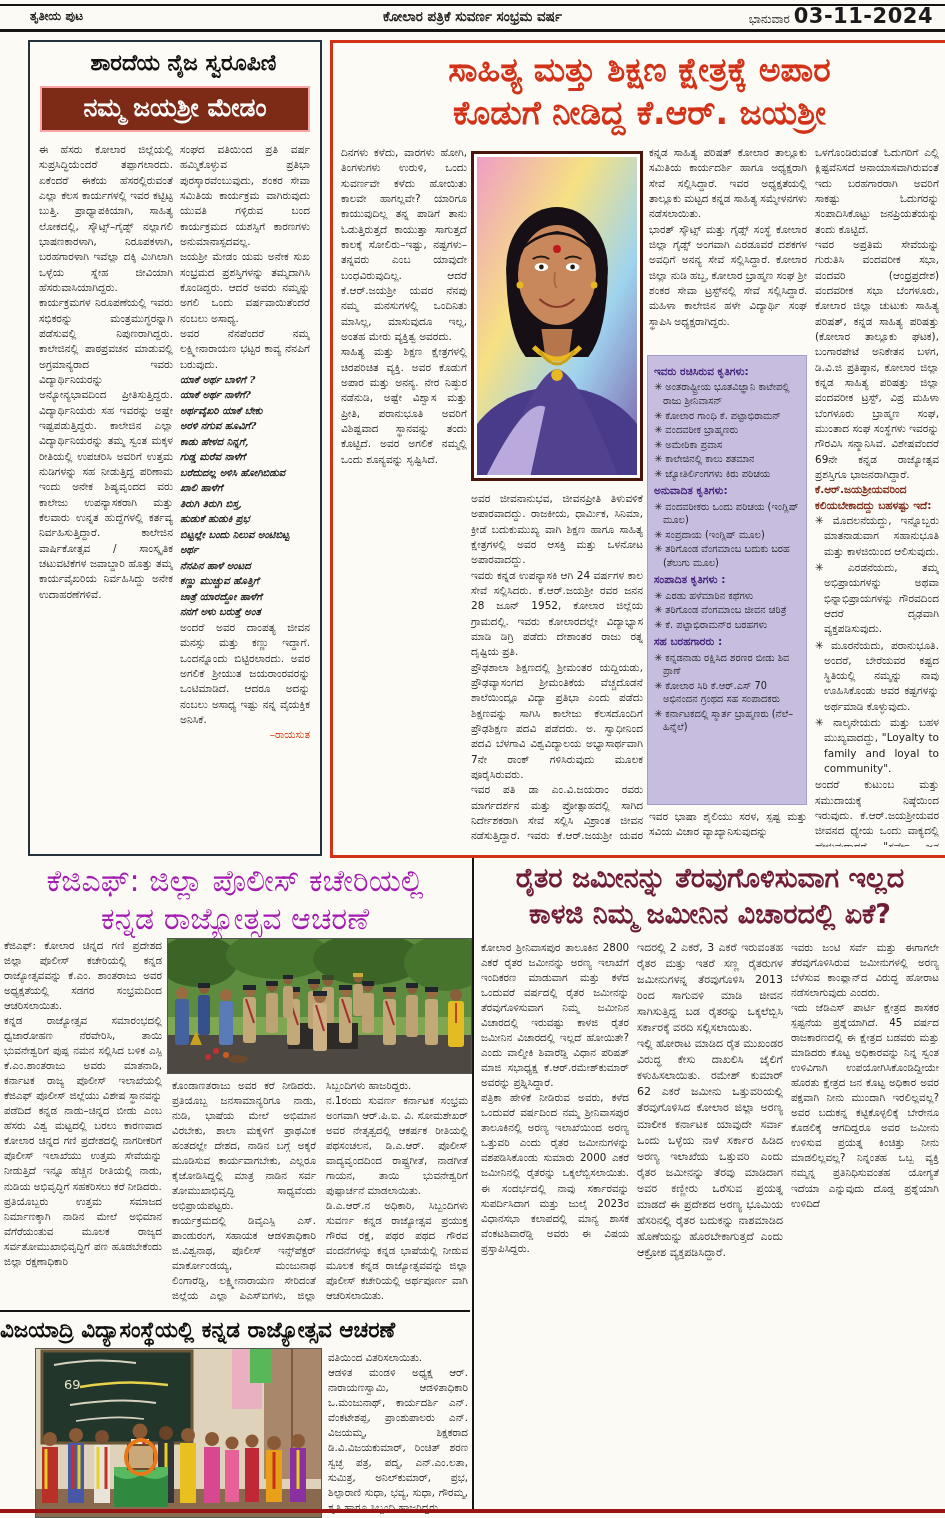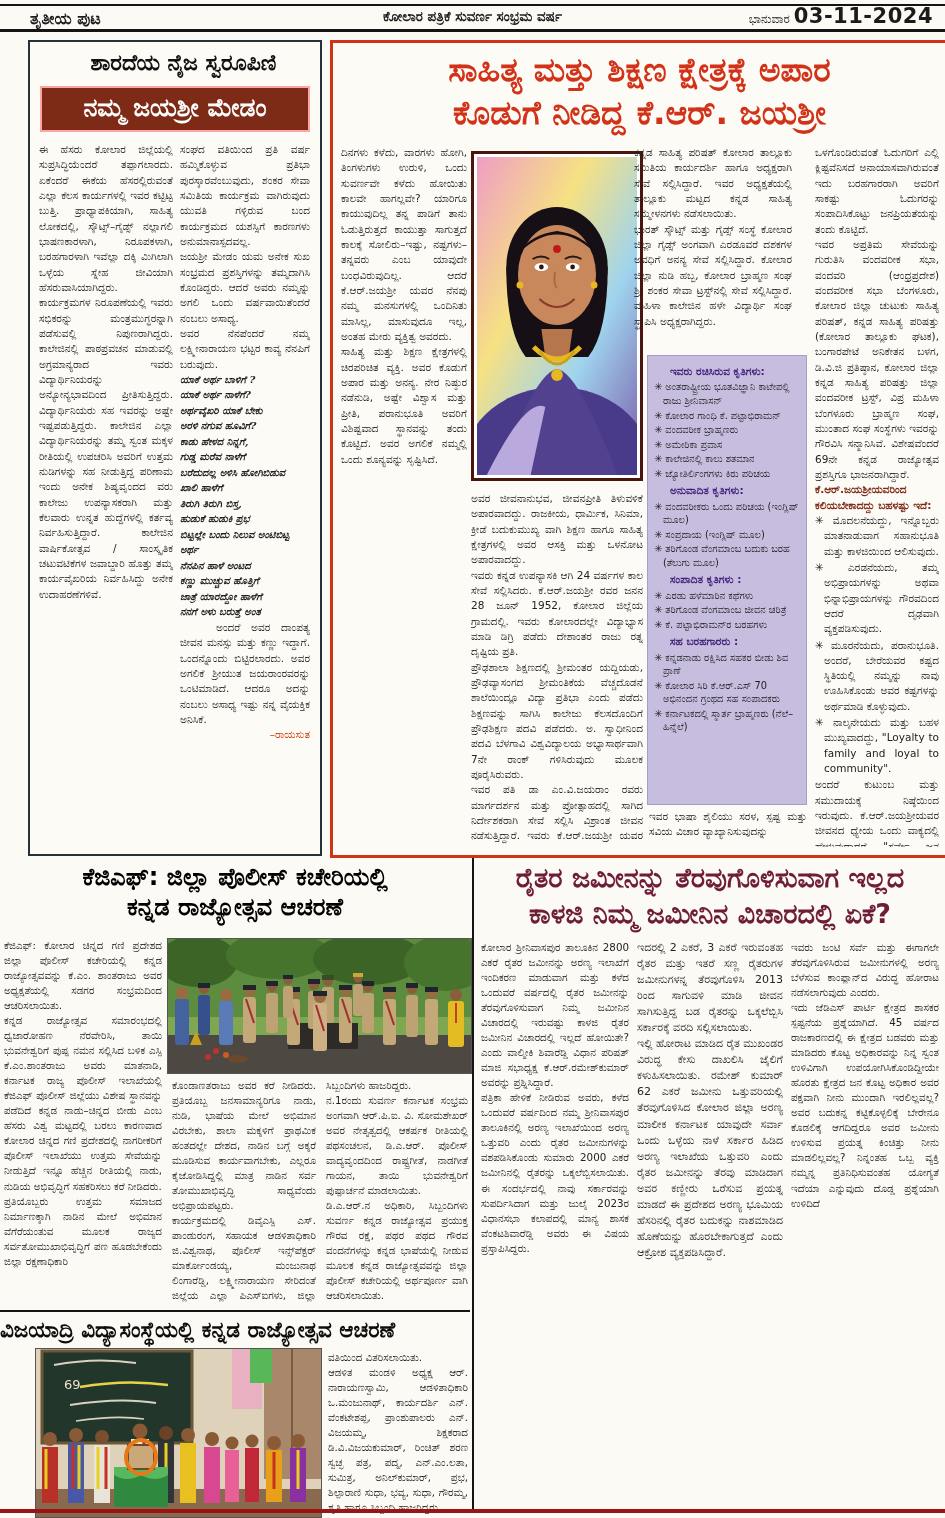--- a/index.html
+++ b/index.html
@@ -2,21 +2,21 @@
 <html><head>
 <meta charset="utf-8">
 <style>
   html,body{margin:0;padding:0;background:#e8e4da;}
   #page{position:relative;width:945px;height:1518px;background:#fcfaf4;margin:0 auto;
         font-family:"DejaVu Sans",sans-serif;color:#1b1b1b;overflow:hidden;}
   .rule{position:absolute;background:#141414;}
   .col{position:absolute;font-size:10.5px;line-height:1.46;text-align:justify;
        overflow:hidden;white-space:pre-line;color:#222;}
   
-  #mast-left{position:absolute;left:30px;top:9px;font-size:16px;font-weight:bold;}
+  #mast-left{position:absolute;left:30px;top:9px;font-size:12px;font-weight:bold;}
   #mast-center{position:absolute;left:0;right:0;top:8px;text-align:center;font-size:13.5px;font-weight:bold;}
   #mast-right{position:absolute;right:12px;top:4px;font-size:12px;}
   #mast-right .date{font-size:21px;font-weight:bold;letter-spacing:.5px;}
   
   #left-box{position:absolute;left:28px;top:40px;width:290px;height:812px;
             border:2.5px solid #24333b;background:#fdfbf6;}
   #left-kicker{position:absolute;left:0;right:0;top:8px;text-align:center;
                font-size:22px;font-weight:bold;color:#111;padding-left:17px;}
   #left-titlebox{position:absolute;left:10px;right:10px;top:44px;background:#7d2a16;
                  border:2px solid #fca5a5;color:#fff;text-align:center;
@@ -27,26 +27,26 @@
   
   #main-box{position:absolute;left:330px;top:40px;width:613px;height:812px;
             border:3px solid #d23318;background:#fdfbf6;}
   #main-headline{position:absolute;left:0;right:0;top:6px;text-align:center;
                  color:#d23318;font-weight:bold;font-size:33px;line-height:1.3;}
   #portrait{position:absolute;left:138px;top:108px;width:172px;height:330px;
             border:3px solid #4a150c;background:#fff;padding:3px;box-sizing:border-box;}
   #portrait svg{width:100%;height:100%;display:block;}
   .works-box{background:#c7bedf;border:1px solid #a89ccb;padding:5px 6px;font-size:9.8px;
              line-height:1.38;text-align:left;white-space:normal;}
-  .works-head{color:#43237c;font-weight:bold;font-size:10.5px;margin:3px 16px 2px;}
+  .works-head{color:#43237c;font-weight:bold;font-size:10.5px;margin:3px 0 2px;}
   .bullet{padding-left:9px;text-indent:-9px;margin-bottom:1px;}
   .learn-head{color:#7d2a16;font-weight:bold;}
   
   #kgf-headline{position:absolute;left:0;width:470px;top:862px;text-align:center;
-                font-size:24px;font-weight:bold;color:#000000;line-height:1.25;}
+                font-size:30px;font-weight:normal;color:#a21caf;line-height:1.25;}
   #police-photo{position:absolute;left:167px;top:938px;width:303px;height:134px;
                 border:1px solid #555;}
   #police-photo svg{width:100%;height:100%;display:block;}
   
   #farmer-headline{position:absolute;left:477px;width:466px;top:860px;text-align:center;
                    font-size:27px;font-weight:bold;color:#6f1c38;line-height:1.35;}
   
   #vij-headline{position:absolute;left:0;width:470px;top:1317px;text-align:left;
                 font-size:21.5px;font-weight:bold;color:#0d0d0d;}
   #class-photo{position:absolute;left:35px;top:1348px;width:285px;height:168px;border:1px solid #555;}
@@ -86,21 +86,21 @@
           <div>ಬರೆದುದಲ್ಲ ಅಳಿಸಿ ಹೋಗಿಬಿಡುವ</div>
           <div>ಖಾಲಿ ಹಾಳೆಗೆ</div>
           <div>ತಿರುಗಿ ತಿರುಗಿ ಬಿಸ್ತ,</div>
           <div>ಹುಡುಕೆ ಹುಡುಕಿ ಪ್ರಭ</div>
           <div>ಬಿಟ್ಟಲ್ಲೇ ಬಂದು ನಿಲುವ ಅಂಟಿಬಿಟ್ಟ ಅರ್ಥ</div>
           <div>ನೆನಪಿನ ಹಾಳೆ ಅಂಟದ</div>
           <div>ಕಣ್ಣು ಮುಚ್ಚುವ ಹೊತ್ತಿಗೆ</div>
           <div>ಜಾತ್ರೆ ಯಾರದ್ದೋ ಹಾಳೆಗೆ</div>
           <div>ನನಗೆ ಅಳು ಬರುತ್ತೆ ಅಂತ</div>
         </div>
-      <span style="white-space:pre-line;margin-left:36px;">ಅಂದರೆ ಅವರ ದಾಂಪತ್ಯ ಜೀವನ ಮನಸ್ಸು ಮತ್ತು ಕಣ್ಣು ಇದ್ದಾಗೆ. ಒಂದನ್ನೊಂದು ಬಿಟ್ಟಿರಲಾರದು. ಅವರ ಅಗಲಿಕೆ ಶ್ರೀಯುತ ಜಯರಾಂರವರನ್ನು ಒಂಟಿಮಾಡಿದೆ. ಆದರೂ ಅದನ್ನು ನಂಬಲು ಅಸಾಧ್ಯ ಇಷ್ಟು ನನ್ನ ವೈಯಕ್ತಿಕ ಅನಿಸಿಕೆ.</span>
+      <span style="white-space:pre-line;">ಅಂದರೆ ಅವರ ದಾಂಪತ್ಯ ಜೀವನ ಮನಸ್ಸು ಮತ್ತು ಕಣ್ಣು ಇದ್ದಾಗೆ. ಒಂದನ್ನೊಂದು ಬಿಟ್ಟಿರಲಾರದು. ಅವರ ಅಗಲಿಕೆ ಶ್ರೀಯುತ ಜಯರಾಂರವರನ್ನು ಒಂಟಿಮಾಡಿದೆ. ಆದರೂ ಅದನ್ನು ನಂಬಲು ಅಸಾಧ್ಯ ಇಷ್ಟು ನನ್ನ ವೈಯಕ್ತಿಕ ಅನಿಸಿಕೆ.</span>
       <div class="sig-red">–ರಾಯಸುತ</div>
     </div>
   </div>
 
   <div id="main-box">
     <div id="main-headline">
       <div>ಸಾಹಿತ್ಯ ಮತ್ತು ಶಿಕ್ಷಣ ಕ್ಷೇತ್ರಕ್ಕೆ ಅಪಾರ</div>
       <div>ಕೊಡುಗೆ ನೀಡಿದ್ದ ಕೆ.ಆರ್. ಜಯಶ್ರೀ</div>
     </div>
 
@@ -141,21 +141,21 @@
         <path d="M64 194 Q82 220 100 194" stroke="#caa018" stroke-width="3" fill="none"></path>
         <circle cx="82" cy="218" r="6" fill="#e8b820"></circle>
       </svg>
     </div>
 
     <div class="col" style="left:138px;top:448px;width:172px;height:355px;">ಅವರ ಜೀವನಾನುಭವ, ಜೀವನಪ್ರೀತಿ ತಿಳುವಳಿಕೆ ಅಪಾರವಾದದ್ದು. ರಾಜಕೀಯ, ಧಾರ್ಮಿಕ, ಸಿನಿಮಾ, ಕ್ರೀಡೆ ಬದುಕುಮುಖ್ಯ ವಾಗಿ ಶಿಕ್ಷಣ ಹಾಗೂ ಸಾಹಿತ್ಯ ಕ್ಷೇತ್ರಗಳಲ್ಲಿ ಅವರ ಆಸಕ್ತಿ ಮತ್ತು ಒಳನೋಟ ಅಪಾರವಾದದ್ದು.
  ಇವರು ಕನ್ನಡ ಉಪನ್ಯಾಸಕಿ ಆಗಿ 24 ವರ್ಷಗಳ ಕಾಲ ಸೇವೆ ಸಲ್ಲಿಸಿದರು. ಕೆ.ಆರ್.ಜಯಶ್ರೀ ರವರ ಜನನ 28 ಜೂನ್ 1952, ಕೋಲಾರ ಜಿಲ್ಲೆಯ ಗ್ರಾಮದಲ್ಲಿ. ಇವರು ಕೋಲಾರದಲ್ಲೇ ವಿದ್ಯಾಭ್ಯಾಸ ಮಾಡಿ ಡಿಗ್ರಿ ಪಡೆದು ದೇಶಾಂತರ ರಾಜು ರತ್ನ ದೃಷ್ಟಿಯ ಪ್ರತಿ.
  ಪ್ರೌಢಶಾಲಾ ಶಿಕ್ಷಣದಲ್ಲಿ ಶ್ರೀಮಂತರ ಯದ್ದಿಯಡು, ಪ್ರೌಢವ್ಯಾಸಂಗದ ಶ್ರೀಮಂತಿಕೆಯ ವೆಚ್ಚದೊಡನೆ ಶಾಲೆಯಿಂದ್ಲೂ ವಿದ್ಯಾ ಪ್ರತಿಭಾ ಎಂದು ಪಡೆದು ಶಿಕ್ಷಣವನ್ನು ಸಾಗಿಸಿ ಕಾಲೇಜು ಕೆಲಸದೊಂದಿಗೆ ಪ್ರೌಢಶಿಕ್ಷಣ ಪದವಿ ಪಡೆದರು. ಅ. ಸ್ವಾಧೀನಿಂದ ಪದವಿ ಬೆಳಗಾವಿ ವಿಶ್ವವಿದ್ಯಾಲಯ ಅಭ್ಯಾಸಾರ್ಥವಾಗಿ 7ನೇ ರಾಂಕ್ ಗಳಿಸಿರುವುದು ಮೂಲಕ ಪೂರೈಸಿರುವರು.
  ಇವರ ಪತಿ ಡಾ ಎಂ.ವಿ.ಜಯರಾಂ ರವರು ಮಾರ್ಗದರ್ಶನ ಮತ್ತು ಪ್ರೋತ್ಸಾಹದಲ್ಲಿ ಸಾಗಿದ ನಿರ್ದೇಶಕರಾಗಿ ಸೇವೆ ಸಲ್ಲಿಸಿ ವಿಶ್ರಾಂತ ಜೀವನ ನಡೆಸುತ್ತಿದ್ದಾರೆ. ಇವರು ಕೆ.ಆರ್.ಜಯಶ್ರೀ ಯವರ ಎಲ್ಲಾ ಕೆಲಸ ಕಾರ್ಯಗಳಲ್ಲಿ ಸಹಕಾರ ನೀಡಿ ಅವರ ಮುನ್ನಡೆಗೆ ಬೆನ್ನೆಲುಬಾಗಿದ್ದಾರೆ. ಕೆ.ಆರ್. ಜಯಶ್ರೀ ಯವರು ಕನ್ನಡ ಪ್ರಾಧ್ಯಾಪಕರು ಹಾಗೂ ವಿಭಾಗದ ಮುಖ್ಯಸ್ಥರಾಗಿ 2012 ರಲ್ಲಿ ನಿವೃತ್ತಿ ಹೊಂದಿದರು. ವೃತ್ತಿಯಲ್ಲಿ ಉಪನ್ಯಾಸಕರಾಗಿದ್ದ ಇವರು ಪ್ರವೃತ್ತಿಯಲ್ಲಿ ಬರಹಗಾರರು ಮತ್ತು ಚಿಂತಕರಾಗಿದ್ದರು.</div>
 
-    <div class="col" style="left:301px;top:102px;width:158px;height:208px;">ಕನ್ನಡ ಸಾಹಿತ್ಯ ಪರಿಷತ್ ಕೋಲಾರ ತಾಲ್ಲೂಕು ಸಮಿತಿಯ ಕಾರ್ಯದರ್ಶಿ ಹಾಗೂ ಅಧ್ಯಕ್ಷರಾಗಿ ಸೇವೆ ಸಲ್ಲಿಸಿದ್ದಾರೆ. ಇವರ ಅಧ್ಯಕ್ಷತೆಯಲ್ಲಿ ತಾಲ್ಲೂಕು ಮಟ್ಟದ ಕನ್ನಡ ಸಾಹಿತ್ಯ ಸಮ್ಮೇಳನಗಳು ನಡೆಸಲಾಯಿತು.
+    <div class="col" style="left:316px;top:102px;width:158px;height:208px;font-family:Liberation Serif, serif;">ಕನ್ನಡ ಸಾಹಿತ್ಯ ಪರಿಷತ್ ಕೋಲಾರ ತಾಲ್ಲೂಕು ಸಮಿತಿಯ ಕಾರ್ಯದರ್ಶಿ ಹಾಗೂ ಅಧ್ಯಕ್ಷರಾಗಿ ಸೇವೆ ಸಲ್ಲಿಸಿದ್ದಾರೆ. ಇವರ ಅಧ್ಯಕ್ಷತೆಯಲ್ಲಿ ತಾಲ್ಲೂಕು ಮಟ್ಟದ ಕನ್ನಡ ಸಾಹಿತ್ಯ ಸಮ್ಮೇಳನಗಳು ನಡೆಸಲಾಯಿತು.
  ಭಾರತ್ ಸ್ಕೌಟ್ಸ್ ಮತ್ತು ಗೈಡ್ಸ್ ಸಂಸ್ಥೆ ಕೋಲಾರ ಜಿಲ್ಲಾ ಗೈಡ್ಸ್ ಅಂಗವಾಗಿ ಎರಡೂವರೆ ದಶಕಗಳ ಅವಧಿಗೆ ಅನನ್ಯ ಸೇವೆ ಸಲ್ಲಿಸಿದ್ದಾರೆ. ಕೋಲಾರ ಜಿಲ್ಲಾ ನುಡಿ ಹಬ್ಬ, ಕೋಲಾರ ಬ್ರಾಹ್ಮಣ ಸಂಘ ಶ್ರೀ ಶಂಕರ ಸೇವಾ ಟ್ರಸ್ಟ್‌ನಲ್ಲಿ ಸೇವೆ ಸಲ್ಲಿಸಿದ್ದಾರೆ. ಮಹಿಳಾ ಕಾಲೇಜಿನ ಹಳೇ ವಿದ್ಯಾರ್ಥಿ ಸಂಘ ಸ್ಥಾಪಿಸಿ ಅಧ್ಯಕ್ಷರಾಗಿದ್ದರು.</div>
 
     <div class="works-box" style="position:absolute;left:314px;top:312px;width:160px;height:450px;box-sizing:border-box;overflow:hidden;">
       <div>
         <div class="works-head">ಇವರು ರಚಿಸಿರುವ ಕೃತಿಗಳು:</div>
         <div>
             <div class="bullet">✳ ಅಂತರಾಷ್ಟ್ರೀಯ ಭೂತವಿಜ್ಞಾನಿ ಕಾಟೇಪಲ್ಲಿ ರಾಜು ಶ್ರೀನಿವಾಸನ್</div>
             <div class="bullet">✳ ಕೋಲಾರ ಗಾಂಧಿ ಕೆ. ಪಟ್ಟಾಭಿರಾಮನ್</div>
             <div class="bullet">✳ ವಂದವರೀಕ ಬ್ರಾಹ್ಮಣರು</div>
             <div class="bullet">✳ ಅಮೇರಿಕಾ ಪ್ರವಾಸ</div>
@@ -175,21 +175,21 @@
         <div class="works-head">ಸಂಪಾದಿತ ಕೃತಿಗಳು :</div>
         <div>
             <div class="bullet">✳ ಎರಡು ಹಳೆಮಾರಿನ ಕಥೆಗಳು</div>
             <div class="bullet">✳ ತರಿಗೊಂಡ ವೆಂಗಮಾಂಬ ಜೀವನ ಚರಿತ್ರೆ</div>
             <div class="bullet">✳ ಕೆ. ಪಟ್ಟಾಭಿರಾಮನ್‌ರ ಬರಹಗಳು</div>
           </div>
       </div>
       <div>
         <div class="works-head">ಸಹ ಬರಹಗಾರರು :</div>
         <div>
-            <div class="bullet">✳ ಕನ್ನಡನಾಡು ರಕ್ಷಿಸಿದ ಸಹಕರ ಬೀಡು ಶಿವ ಪ್ರಾಣೆ</div>
+            <div class="bullet">✳ ಕನ್ನಡನಾಡು ರಕ್ಷಿಸಿದ ಶರಣರ ಬೀಡು ಶಿವ ಪ್ರಾಣೆ</div>
             <div class="bullet">✳ ಕೋಲಾರ ಸಿರಿ ಕೆ.ಆರ್.ಎಸ್ 70 ಅಭಿನಂದನ ಗ್ರಂಥದ ಸಹ ಸಂಪಾದಕರು</div>
             <div class="bullet">✳ ಕರ್ನಾಟಕದಲ್ಲಿ ಸ್ಮಾರ್ತ ಬ್ರಾಹ್ಮಣರು (ನೆಲೆ–ಹಿನ್ನೆಲೆ)</div>
           </div>
       </div>
     </div>
 
     <div class="col" style="left:316px;top:766px;width:158px;height:38px;">ಇವರ ಭಾಷಾ ಶೈಲಿಯು ಸರಳ, ಸ್ಪಷ್ಟ ಮತ್ತು ಸವಿಯ ವಿಚಾರ ವ್ಯಾಖ್ಯಾನಿಸುವುದನ್ನು</div>
 
     <div class="col" style="left:482px;top:102px;width:124px;height:702px;white-space:normal;">
       <span style="white-space:pre-line;">ಒಳಗೊಂಡಿರುವಂತೆ ಓದುಗರಿಗೆ ಎಲ್ಲಿ ಕ್ಲಿಷ್ಟವೆನಿಸದೆ ಅನಾಯಾಸವಾಗಿರುವಂತೆ ಇದು ಬರಹಗಾರರಾಗಿ ಅವರಿಗೆ ಸಾಕಷ್ಟು ಓದುಗರನ್ನು ಸಂಪಾದಿಸಿಕೊಟ್ಟು ಜನಪ್ರಿಯತೆಯನ್ನು ತಂದು ಕೊಟ್ಟಿದೆ.

